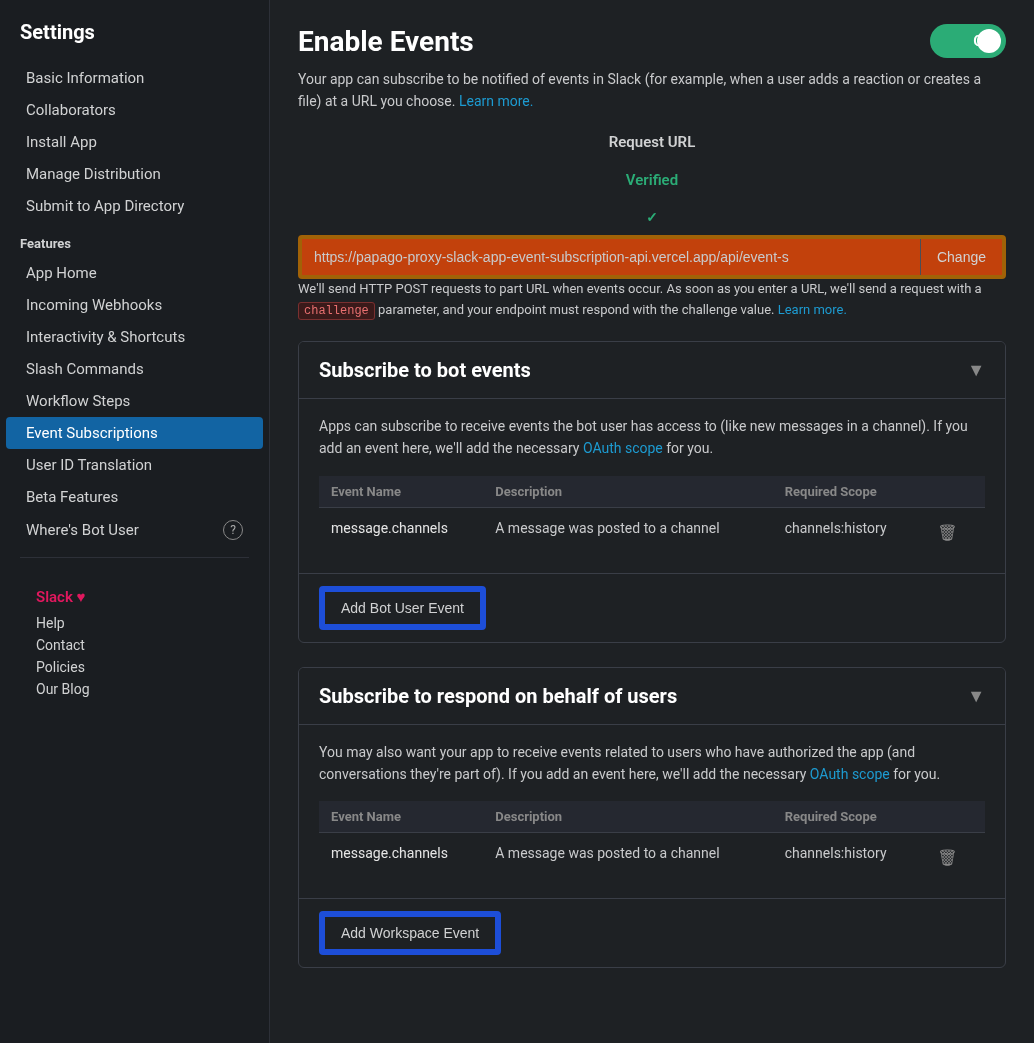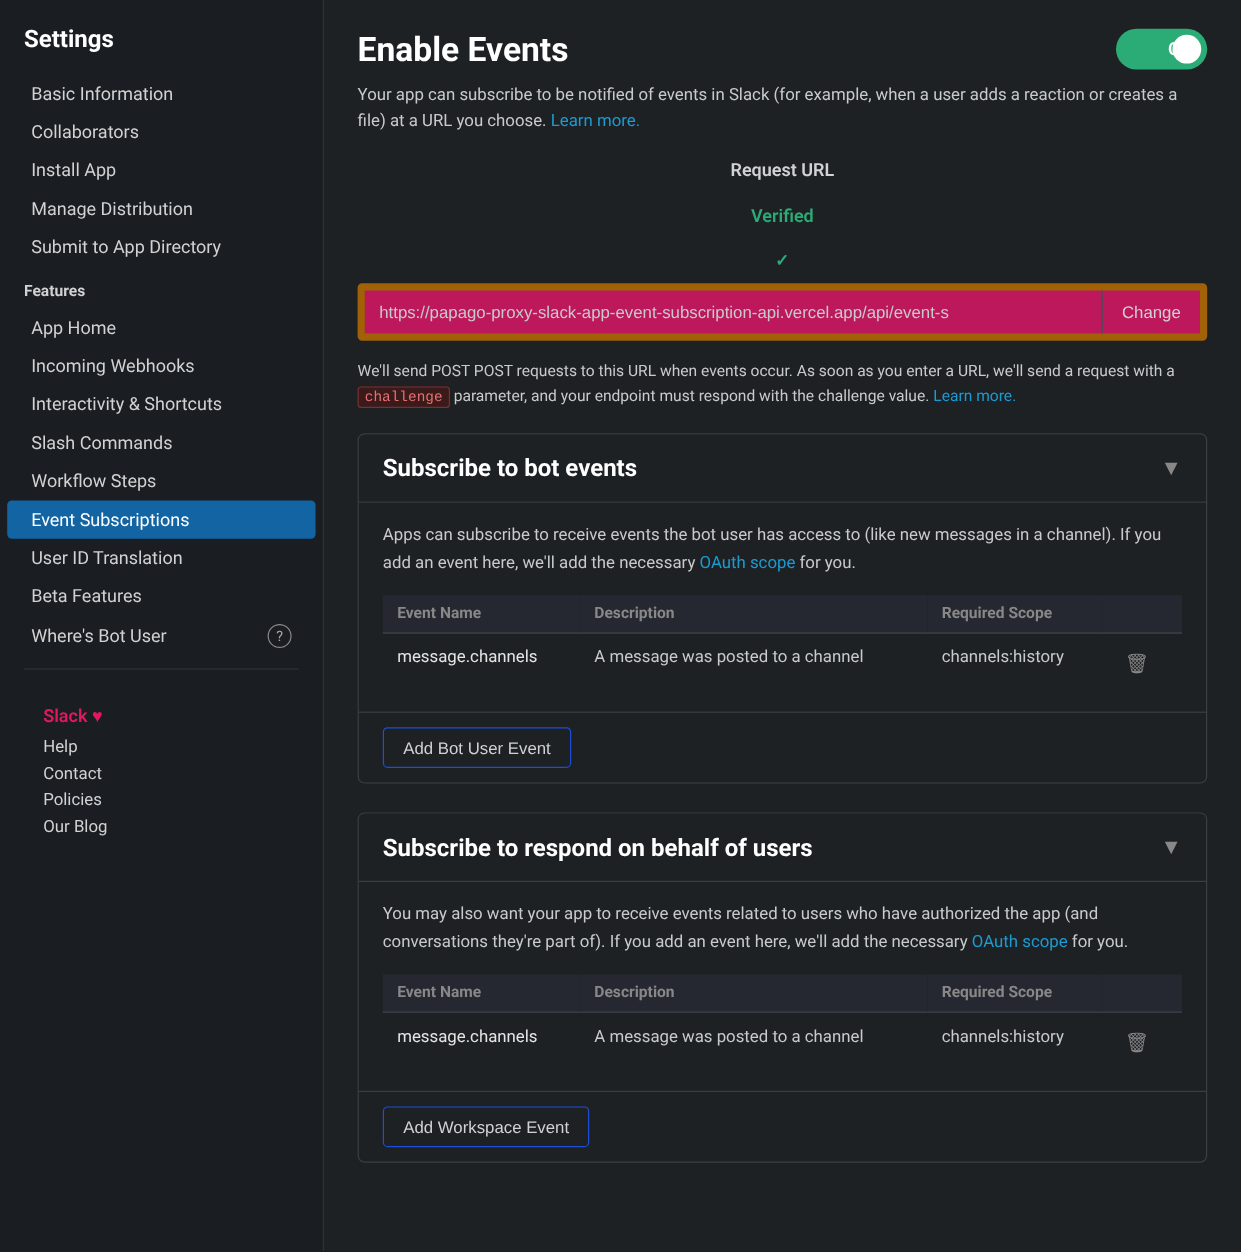--- a/index.html
+++ b/index.html
@@ -169,25 +169,25 @@
       color: #2bac76;
       font-weight: 600;
     }
     .check-icon {
       color: #2bac76;
       font-size: 14px;
     }
     .url-input-row {
       display: flex;
       align-items: center;
-      border: 6px solid #a16207;
+      border: 4px solid #a16207;
       border-radius: 4px;
-      background: #be185d;
+      background: #c2410c;
       overflow: hidden;
-      margin-bottom: 16px;
+      margin-bottom: 0;
     }
     .url-input {
       flex: 1;
       background: transparent;
       border: none;
       color: #c9cacc;
       font-size: 14px;
       padding: 10px 12px;
       outline: none;
     }
@@ -293,21 +293,21 @@
       font-size: 18px;
       padding: 2px 6px;
     }
 
     .add-event-row {
       padding: 12px 20px;
       border-top: 1px solid #3a3e47;
     }
     .add-event-btn {
       background: transparent;
-      border: 1px solid #1d4ed8;
+      border: 6px solid #1d4ed8;
       border-radius: 4px;
       color: #d1d2d3;
       font-size: 14px;
       padding: 8px 16px;
       cursor: pointer;
       font-weight: 500;
     }
 
     
     .trash-icon::before { content: '🗑'; font-size: 16px; }
@@ -375,21 +375,21 @@
     <span class="verified-badge">Verified</span>
     <span class="check-icon">✓</span>
   </div>
 
   <div class="url-input-row">
     <input class="url-input" type="text" value="https://papago-proxy-slack-app-event-subscription-api.vercel.app/api/event-s" style="">
     <button class="change-btn">Change</button>
   </div>
 
   <p class="http-note">
-    <span>We'll send POST POST requests to this URL when events occur. As soon as you enter a URL, we'll send a request with a </span><span class="code-badge">challenge</span><span> parameter, and your endpoint must respond with the challenge value.</span>
+    <span>We'll send HTTP POST requests to part URL when events occur. As soon as you enter a URL, we'll send a request with a </span><span class="code-badge">challenge</span><span> parameter, and your endpoint must respond with the challenge value.</span>
     <a class="link-text">Learn more.</a>
   </p>
 
   <div class="section-card">
     <div class="card-header">
       <h2 class="card-title">Subscribe to bot events</h2>
       <span class="chevron-down">▼</span>
     </div>
     <div class="card-body">
       <p class="card-description">

